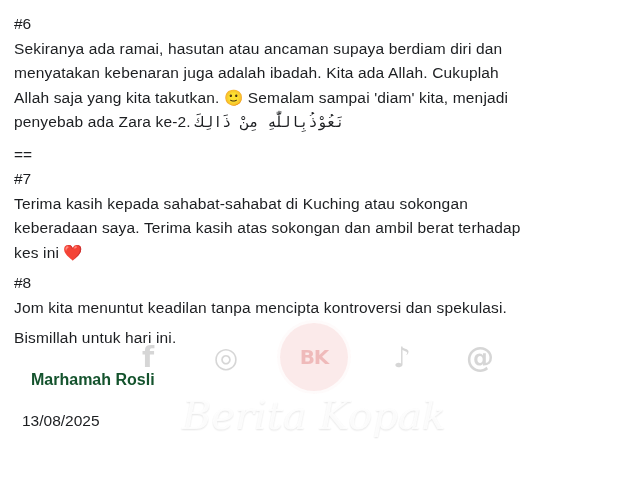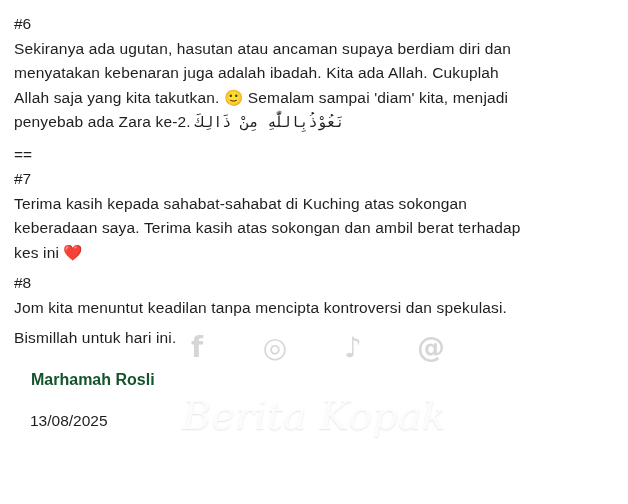--- a/index.html
+++ b/index.html
@@ -52,21 +52,21 @@
     color: #14532d;
     font-weight: bold;
     font-size: 16px;
     line-height: 24px;
     margin: 17px;
   }
   .date {
     font-size: 15.5px;
     line-height: 24.5px;
     color: #1c1e21;
-    margin: 16px;
+    margin: 8px;
   }
   .emoji-heart { font-family: "DejaVu Sans", sans-serif; color: #e0245e; }
   .emoji-face { font-family: "DejaVu Sans", sans-serif; color: #f5b301; }
 
   
   #watermark {
     position: absolute;
     left: 0;
     top: 0;
     width: 628px;
@@ -130,50 +130,53 @@
 <div id="page">
 
   <div id="watermark">
     <div class="wm-icons">
       <div class="wm-icon circle">
         <span>f</span>
       </div>
       <div class="wm-icon">
         <span>◎</span>
       </div>
+      <div class="wm-icon center-logo">
+        <span>BK</span>
+      </div>
       <div class="wm-icon circle">
         <span>♪</span>
       </div>
       <div class="wm-icon circle">
         <span>@</span>
       </div>
     </div>
     <div class="wm-text">Berita Kopak</div>
   </div>
 
   <div class="post">
 
     <p class="num">#6</p>
-    <p class="para">Sekiranya ada ugutan, hasutan atau ancaman supaya berdiam diri dan</p>
+    <p class="para">Sekiranya ada ramai, hasutan atau ancaman supaya berdiam diri dan</p>
     <p class="para">menyatakan kebenaran juga adalah ibadah. Kita ada Allah. Cukuplah</p>
     <p class="para">
       <span>Allah saja yang kita takutkan.</span>
       <span class="emoji-face">🙂</span>
       <span>Semalam sampai 'diam' kita, menjadi</span>
     </p>
     <p class="para">
       <span>penyebab ada Zara ke-2.</span>
       <span class="arabic">نَعُوْذُبِاللّٰهِ مِنْ ذَالِكَ</span>
     </p>
 
     <div class="gap-sm"></div>
     <p class="num">==</p>
 
     <p class="num">#7</p>
-    <p class="para">Terima kasih kepada sahabat-sahabat di Kuching atas sokongan</p>
+    <p class="para">Terima kasih kepada sahabat-sahabat di Kuching atau sokongan</p>
     <p class="para">keberadaan saya. Terima kasih atas sokongan dan ambil berat terhadap</p>
     <p class="para">
       <span>kes ini</span>
       <span class="emoji-heart">❤️</span>
     </p>
 
     <div class="gap-sm"></div>
 
     <p class="num">#8</p>
     <p class="para">Jom kita menuntut keadilan tanpa mencipta kontroversi dan spekulasi.</p>

